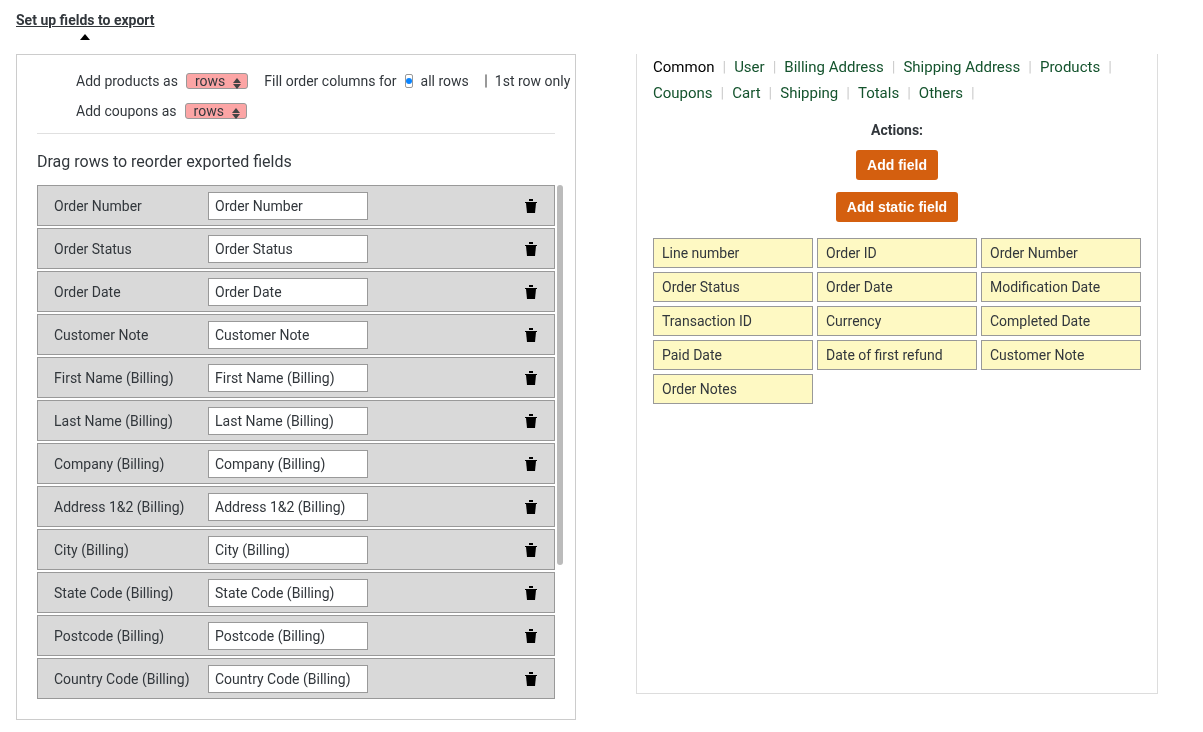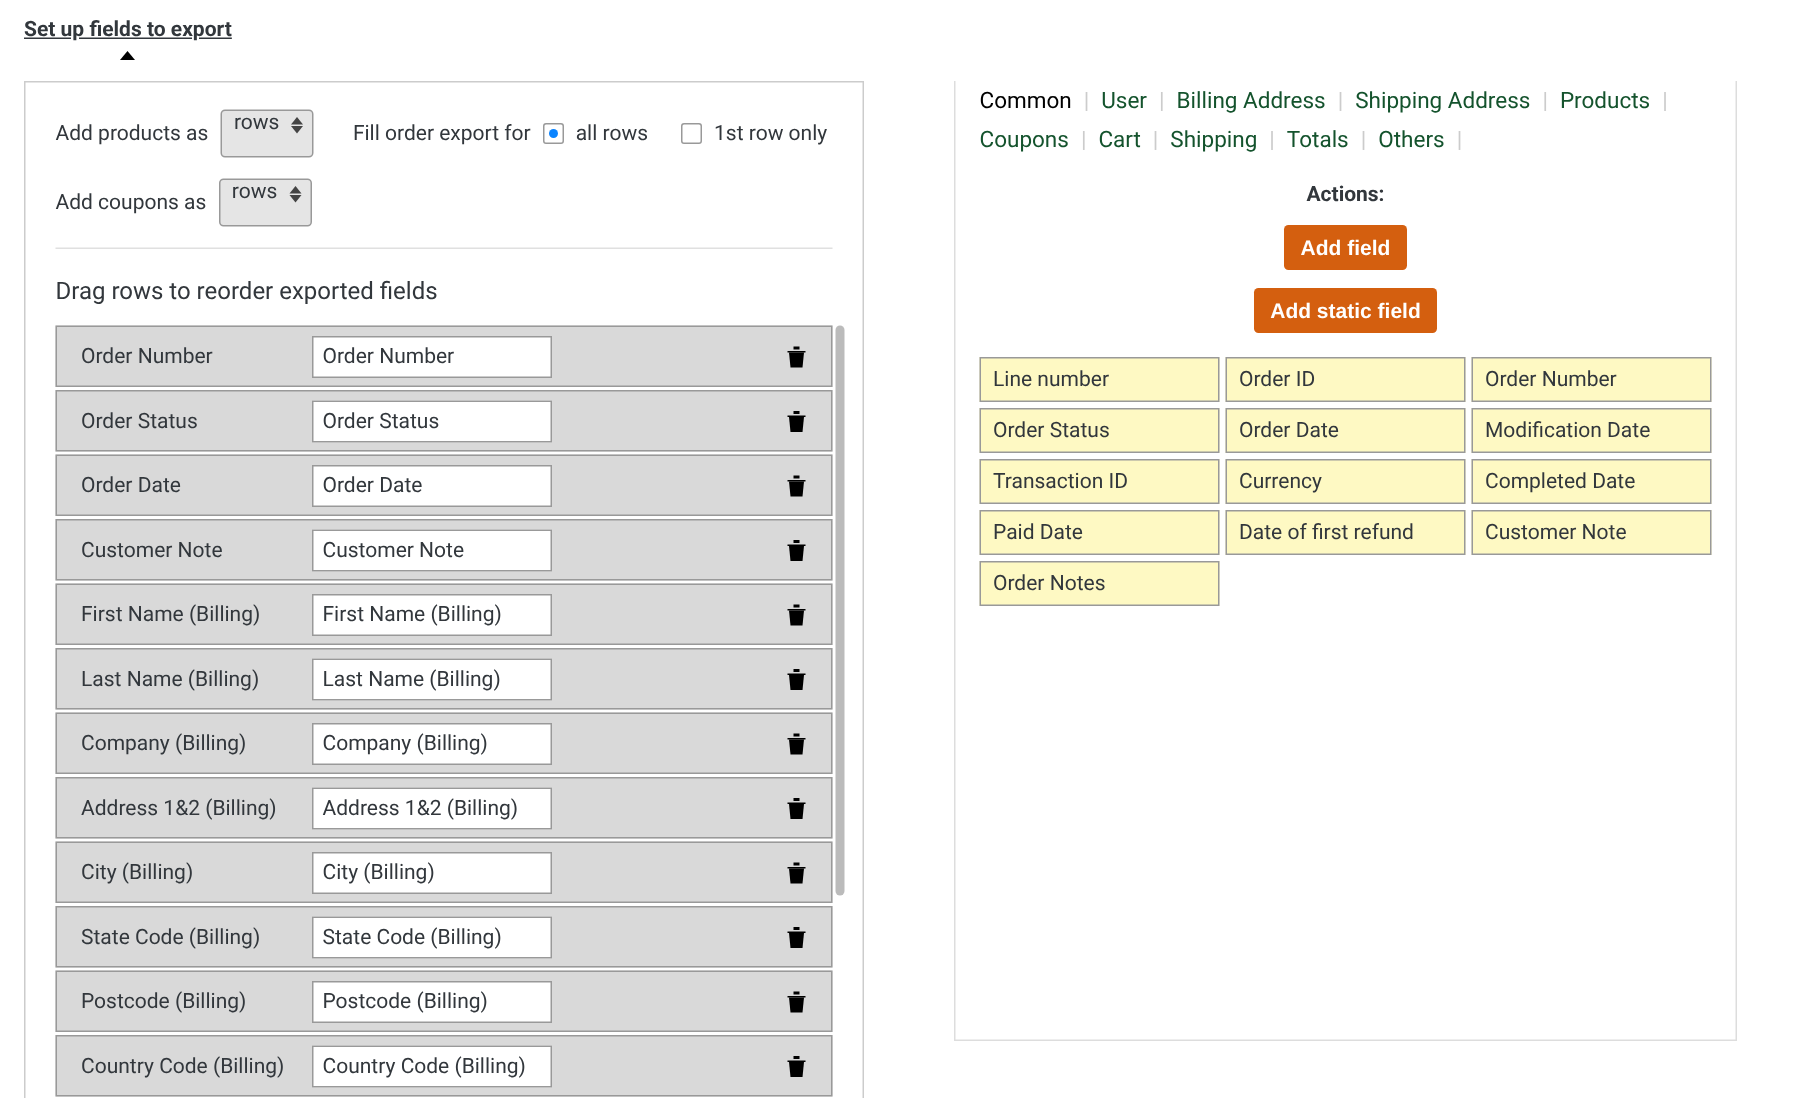--- a/index.html
+++ b/index.html
@@ -38,31 +38,33 @@
     padding: 18px 20px;
     flex-shrink: 0;
   }
   .right-col { flex: 1; padding-right: 30px; }
   .ctrl-row {
     display: flex;
     align-items: center;
     gap: 8px;
     margin-bottom: 14px;
     font-size: 14px;
+    margin-left: 39px;
   }
   .ctrl-row label { white-space: nowrap; }
   .select-wrap {
     border: 1px solid #999;
     border-radius: 3px;
-    height: 32px;
+    height: 16px;
     display: inline-flex;
+    align-items: center;
     padding: 0 22px 0 8px;
     position: relative;
     font-size: 14px;
-    background: #e5e5e5;
+    background: #fca5a5;
   }
   .select-arrows {
     position: absolute; right: 6px; top: 4px;
     display: flex; flex-direction: column; gap: 1px;
   }
   .select-arrows .up, .select-arrows .down {
     width:0; height:0; border-left:4px solid transparent; border-right:4px solid transparent;
   }
   .select-arrows .up { border-bottom:5px solid #444; }
   .select-arrows .down { border-top:5px solid #444; }
@@ -151,21 +153,21 @@
     <div class="ctrl-row">
       <label>Add products as</label>
       <span class="select-wrap">
         <span>rows</span>
         <span class="select-arrows">
             <span class="up"></span>
             <span class="down"></span>
           </span>
       </span>
       <span style="width:10px"></span>
-      <label>Fill order export for</label>
+      <label>Fill order columns for</label>
       <span class="radio checked"></span>
       <label>all rows</label>
       <span style="width:6px"></span>
       <span class="radio"></span>
       <label>1st row only</label>
     </div>
     <div class="ctrl-row">
       <label>Add coupons as</label>
       <span class="select-wrap">
         <span>rows</span>

